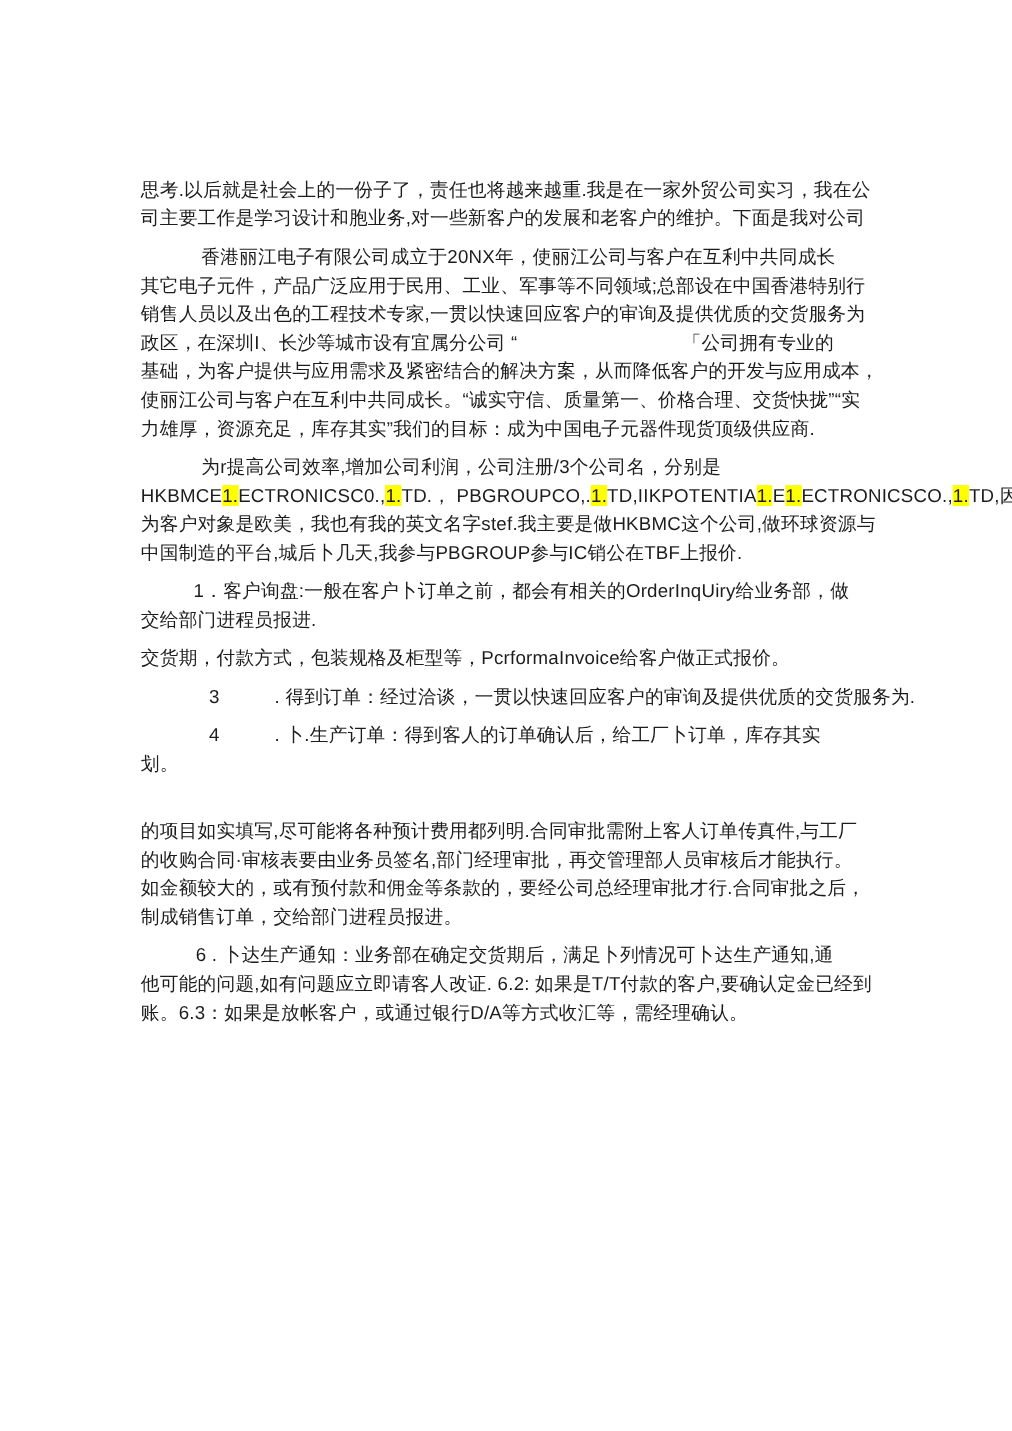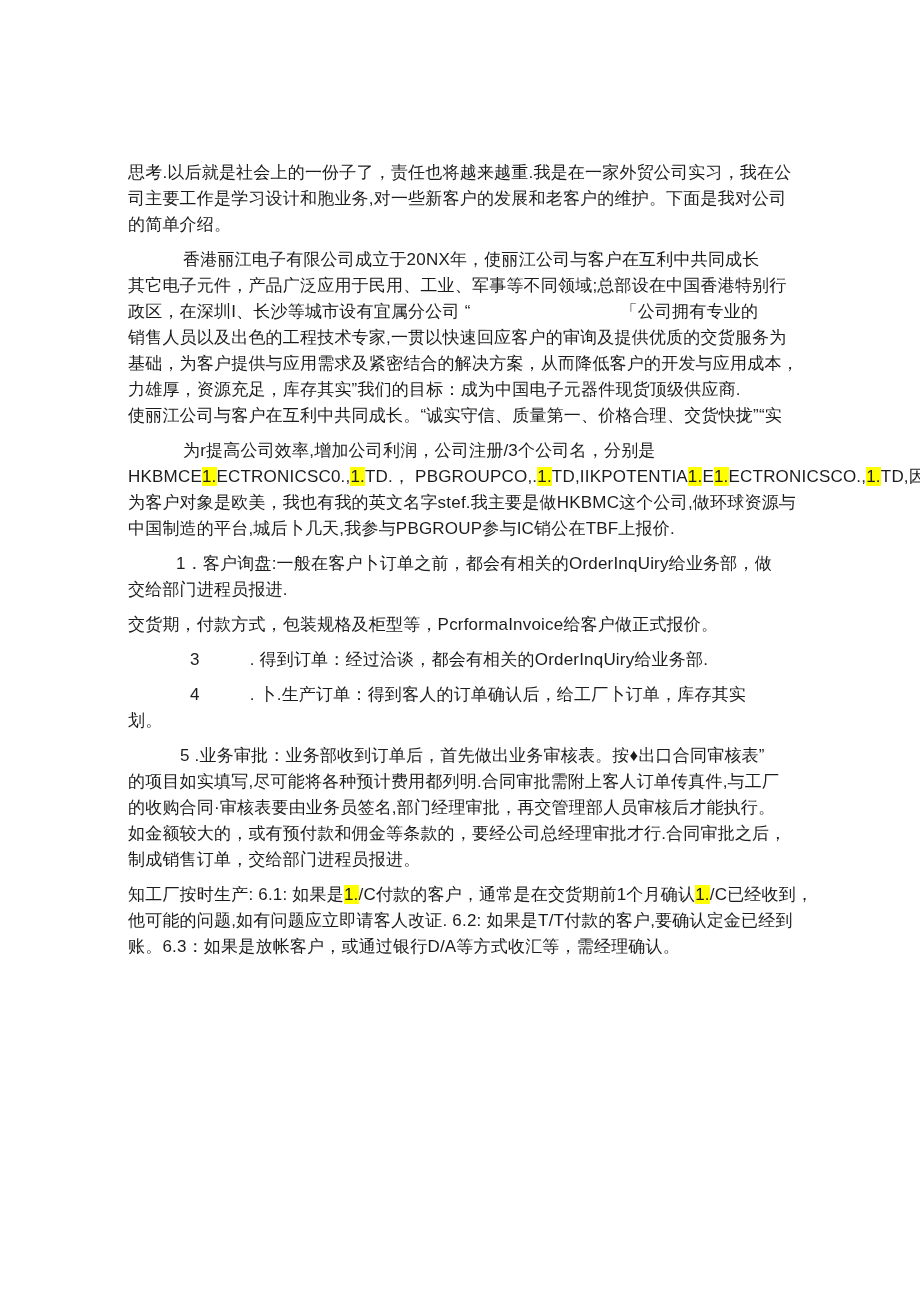--- a/index.html
+++ b/index.html
@@ -28,56 +28,55 @@
   .hl { background: var(--hl, #ffff00); }
   .gap { display: inline-block; height: 1px; vertical-align: baseline; }
 </style>
 </head>
 <body>
 
 <div class="page">
     <div class="para">
       <div class="line"><span>思考.以后就是社会上的一份子了，责任也将越来越重.我是在一家外贸公司实习，我在公</span></div>
       <div class="line"><span>司主要工作是学习设计和胞业务,对一些新客户的发展和老客户的维护。下面是我对公司</span></div>
-      <div class="line"><span>的简单介绍。</span></div>
     </div>
     <div class="para">
       <div class="line"><span class="gap" style="width: 55px;"></span><span>香港丽江电子有限公司成立于20NX年，使丽江公司与客户在互利中共同成长</span></div>
       <div class="line"><span>其它电子元件，产品广泛应用于民用、工业、军事等不同领域;总部设在中国香港特别行</span></div>
+      <div class="line"><span>销售人员以及出色的工程技术专家,一贯以快速回应客户的审询及提供优质的交货服务为</span></div>
       <div class="line"><span>政区，在深圳I、长沙等城市设有宜属分公司 “</span><span class="gap" style="width: 150px;"></span><span>「公司拥有专业的</span></div>
-      <div class="line"><span>销售人员以及出色的工程技术专家,一贯以快速回应客户的审询及提供优质的交货服务为</span></div>
       <div class="line"><span>基础，为客户提供与应用需求及紧密结合的解决方案，从而降低客户的开发与应用成本，</span></div>
+      <div class="line"><span>使丽江公司与客户在互利中共同成长。“诚实守信、质量第一、价格合理、交货快拢”“实</span></div>
       <div class="line"><span>力雄厚，资源充足，库存其实”我们的目标：成为中国电子元器件现货顶级供应商.</span></div>
-      <div class="line"><span>使丽江公司与客户在互利中共同成长。“诚实守信、质量第一、价格合理、交货快拢”“实</span></div>
     </div>
     <div class="para">
       <div class="line"><span class="gap" style="width: 55px;"></span><span>为r提高公司效率,增加公司利润，公司注册/3个公司名，分别是</span></div>
       <div class="line"><span>HKBMCE</span><span class="hl">1.</span><span>ECTRONICSC0.,</span><span class="hl">1.</span><span>TD.， PBGROUPCO,.</span><span class="hl">1.</span><span>TD,IIKPOTENTIA</span><span class="hl">1.</span><span>E</span><span class="hl">1.</span><span>ECTRONICSCO.,</span><span class="hl">1.</span><span>TD,因</span></div>
       <div class="line"><span>为客户对象是欧美，我也有我的英文名字stef.我主要是做HKBMC这个公司,做环球资源与</span></div>
       <div class="line"><span>中国制造的平台,城后卜几天,我参与PBGROUP参与IC销公在TBF上报价.</span></div>
     </div>
     <div class="para">
       <div class="line"><span class="gap" style="width: 48px;"></span><span>1．客户询盘:一般在客户卜订单之前，都会有相关的OrderInqUiry给业务部，做</span></div>
       <div class="line"><span>交给部门进程员报进.</span></div>
     </div>
     <div class="para">
       <div class="line"><span>交货期，付款方式，包装规格及柜型等，PcrformaInvoice给客户做正式报价。</span></div>
     </div>
     <div class="para">
-      <div class="line"><span class="gap" style="width: 62px;"></span><span>3</span><span class="gap" style="width: 50px;"></span><span>. 得到订单：经过洽谈，都会有相关的OrderInqUiry给业务部.</span></div>
+      <div class="line"><span class="gap" style="width: 62px;"></span><span>3</span><span class="gap" style="width: 50px;"></span><span>. 得到订单：经过洽谈，一贯以快速回应客户的审询及提供优质的交货服务为.</span></div>
     </div>
     <div class="para">
       <div class="line"><span class="gap" style="width: 62px;"></span><span>4</span><span class="gap" style="width: 50px;"></span><span>. 卜.生产订单：得到客人的订单确认后，给工厂卜订单，库存其实</span></div>
       <div class="line"><span>划。</span></div>
     </div>
     <div class="para">
-      <div class="line"><span class="gap" style="width: 52px;"></span><span>5 .业务审批：业务部收到订单后，首先做出业务审核表。按♦出口合同审核表”</span></div>
+      <div class="line"><span class="gap" style="width: 52px;"></span></div>
       <div class="line"><span>的项目如实填写,尽可能将各种预计费用都列明.合同审批需附上客人订单传真件,与工厂</span></div>
       <div class="line"><span>的收购合同·审核表要由业务员签名,部门经理审批，再交管理部人员审核后才能执行。</span></div>
       <div class="line"><span>如金额较大的，或有预付款和佣金等条款的，要经公司总经理审批才行.合同审批之后，</span></div>
       <div class="line"><span>制成销售订单，交给部门进程员报进。</span></div>
     </div>
     <div class="para">
-      <div class="line"><span>知工厂按时生产: 6.1: 如果是</span><span class="hl">1.</span><span>/C付款的客户，通常是在交货期前1个月确认</span><span class="hl">1.</span><span>/C已经收到，</span></div>
+      <div class="line"><span class="gap" style="width: 50px;"></span><span>6 . 卜达生产通知：业务部在确定交货期后，满足卜列情况可卜达生产通知,通</span></div>
       <div class="line"><span>他可能的问题,如有问题应立即请客人改证. 6.2: 如果是T/T付款的客户,要确认定金已经到</span></div>
       <div class="line"><span>账。6.3：如果是放帐客户，或通过银行D/A等方式收汇等，需经理确认。</span></div>
     </div>
   </div>
 
 </body></html>

